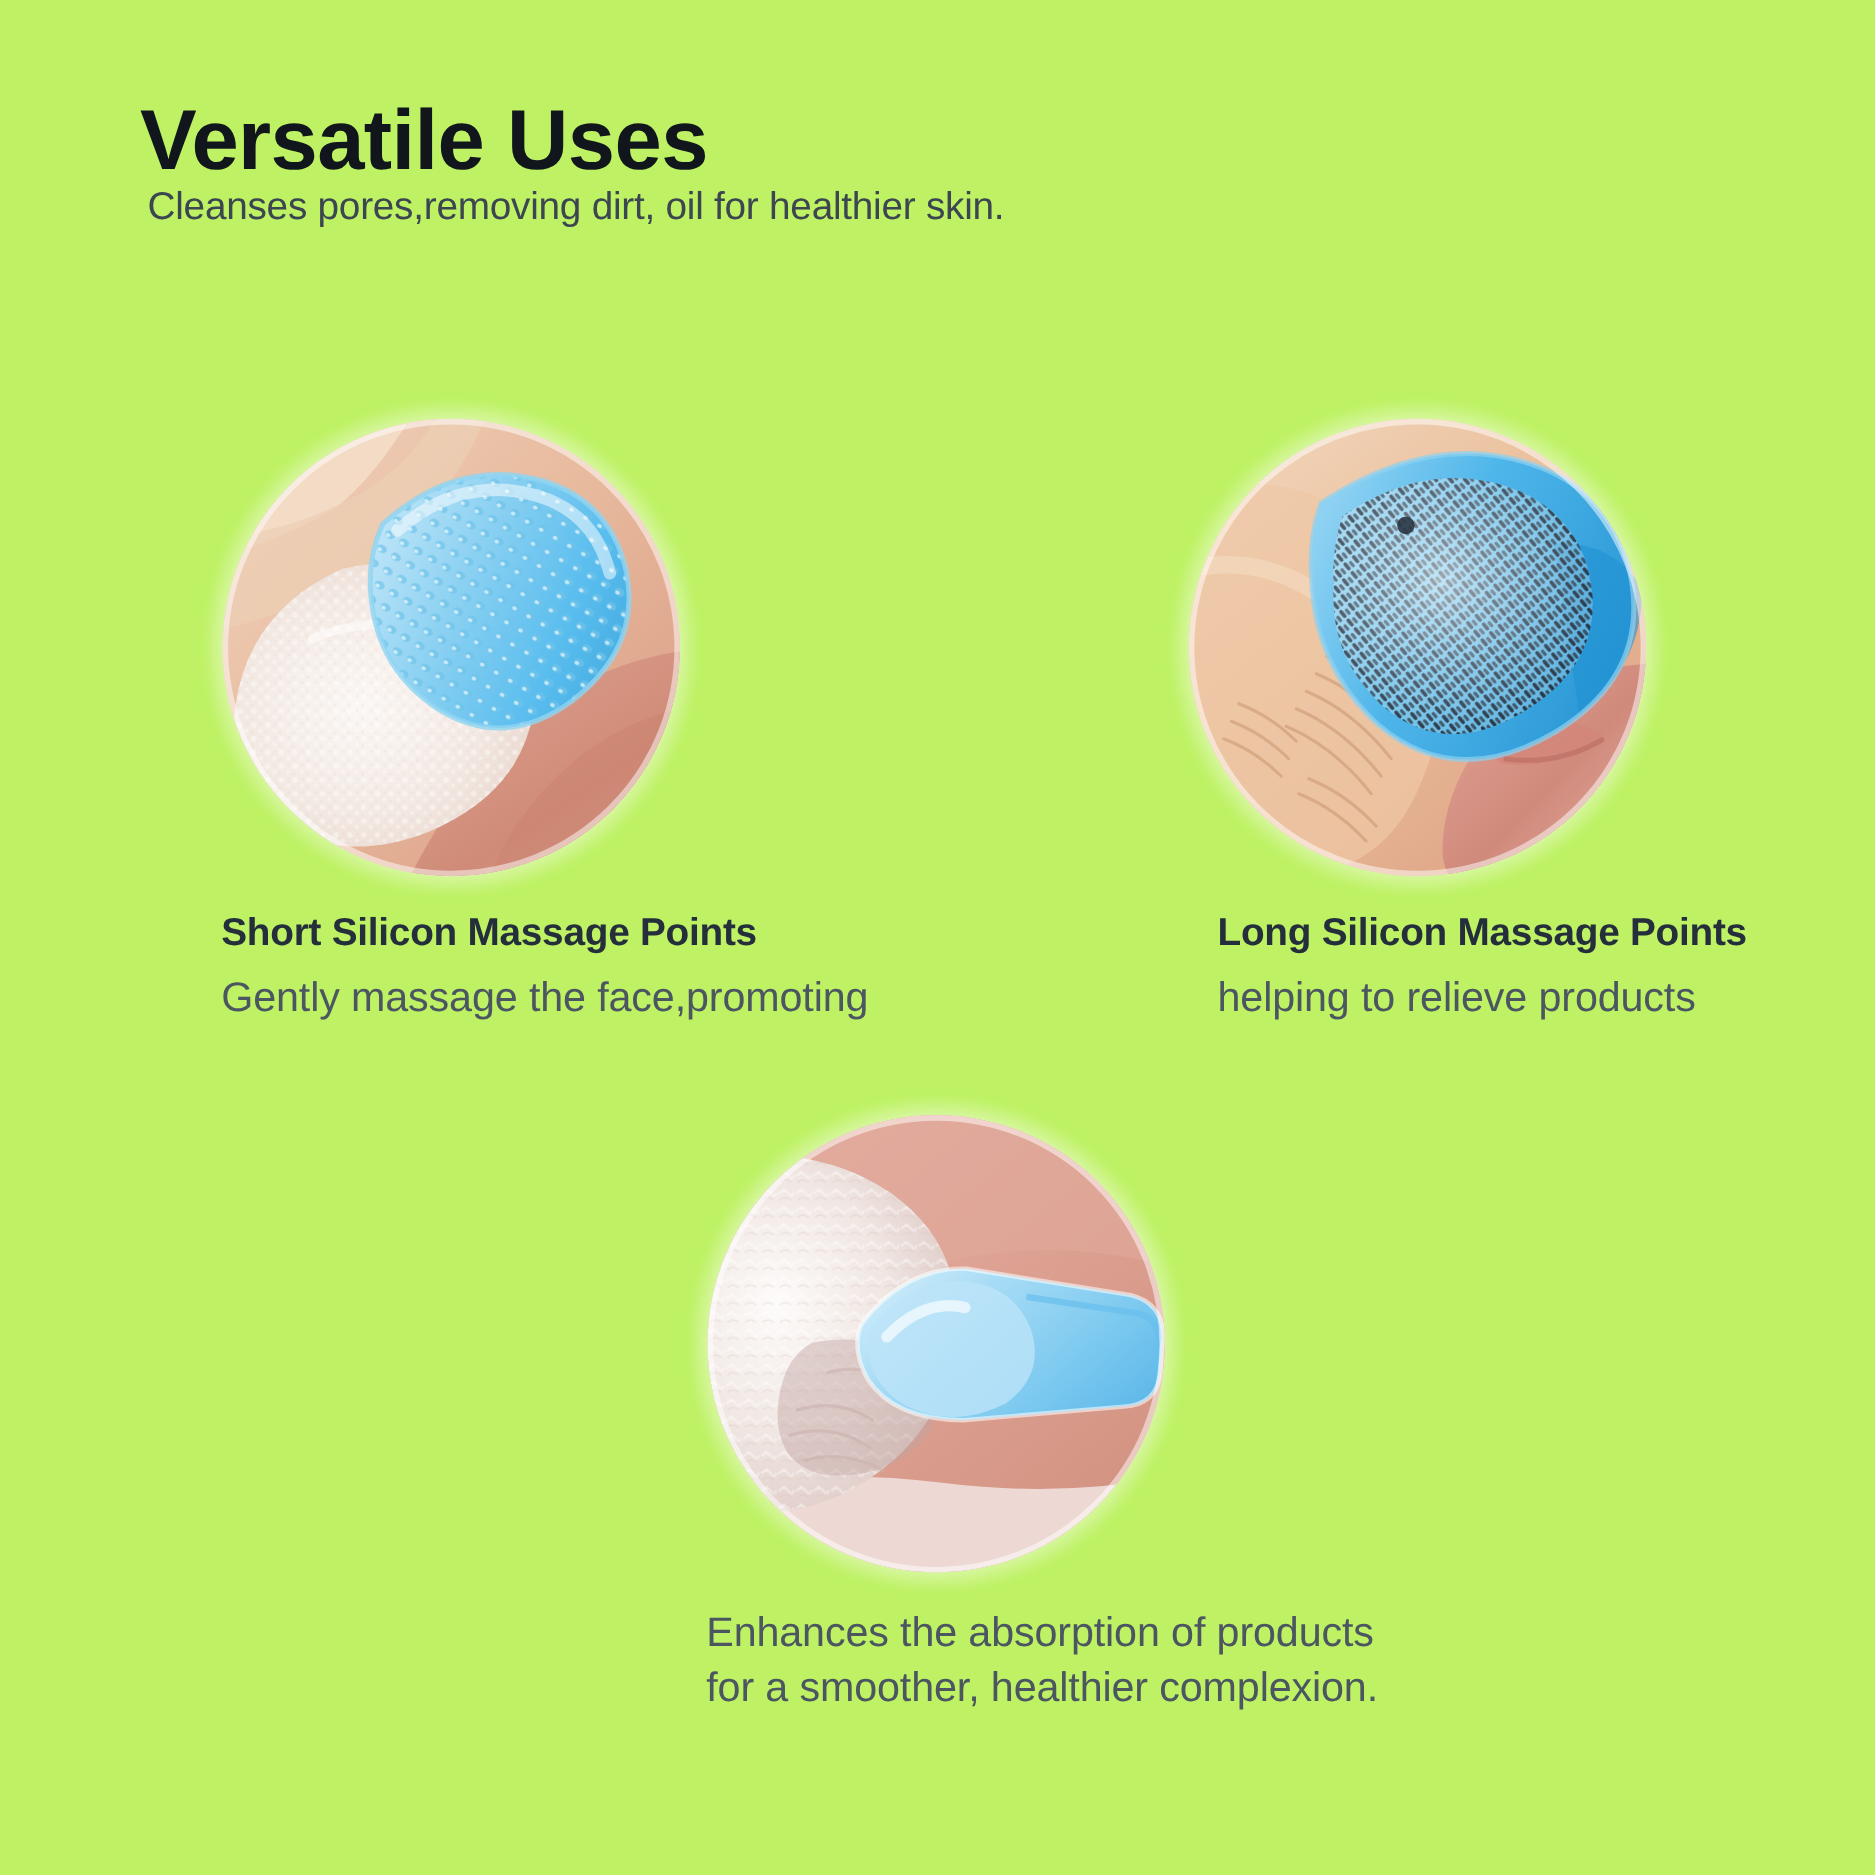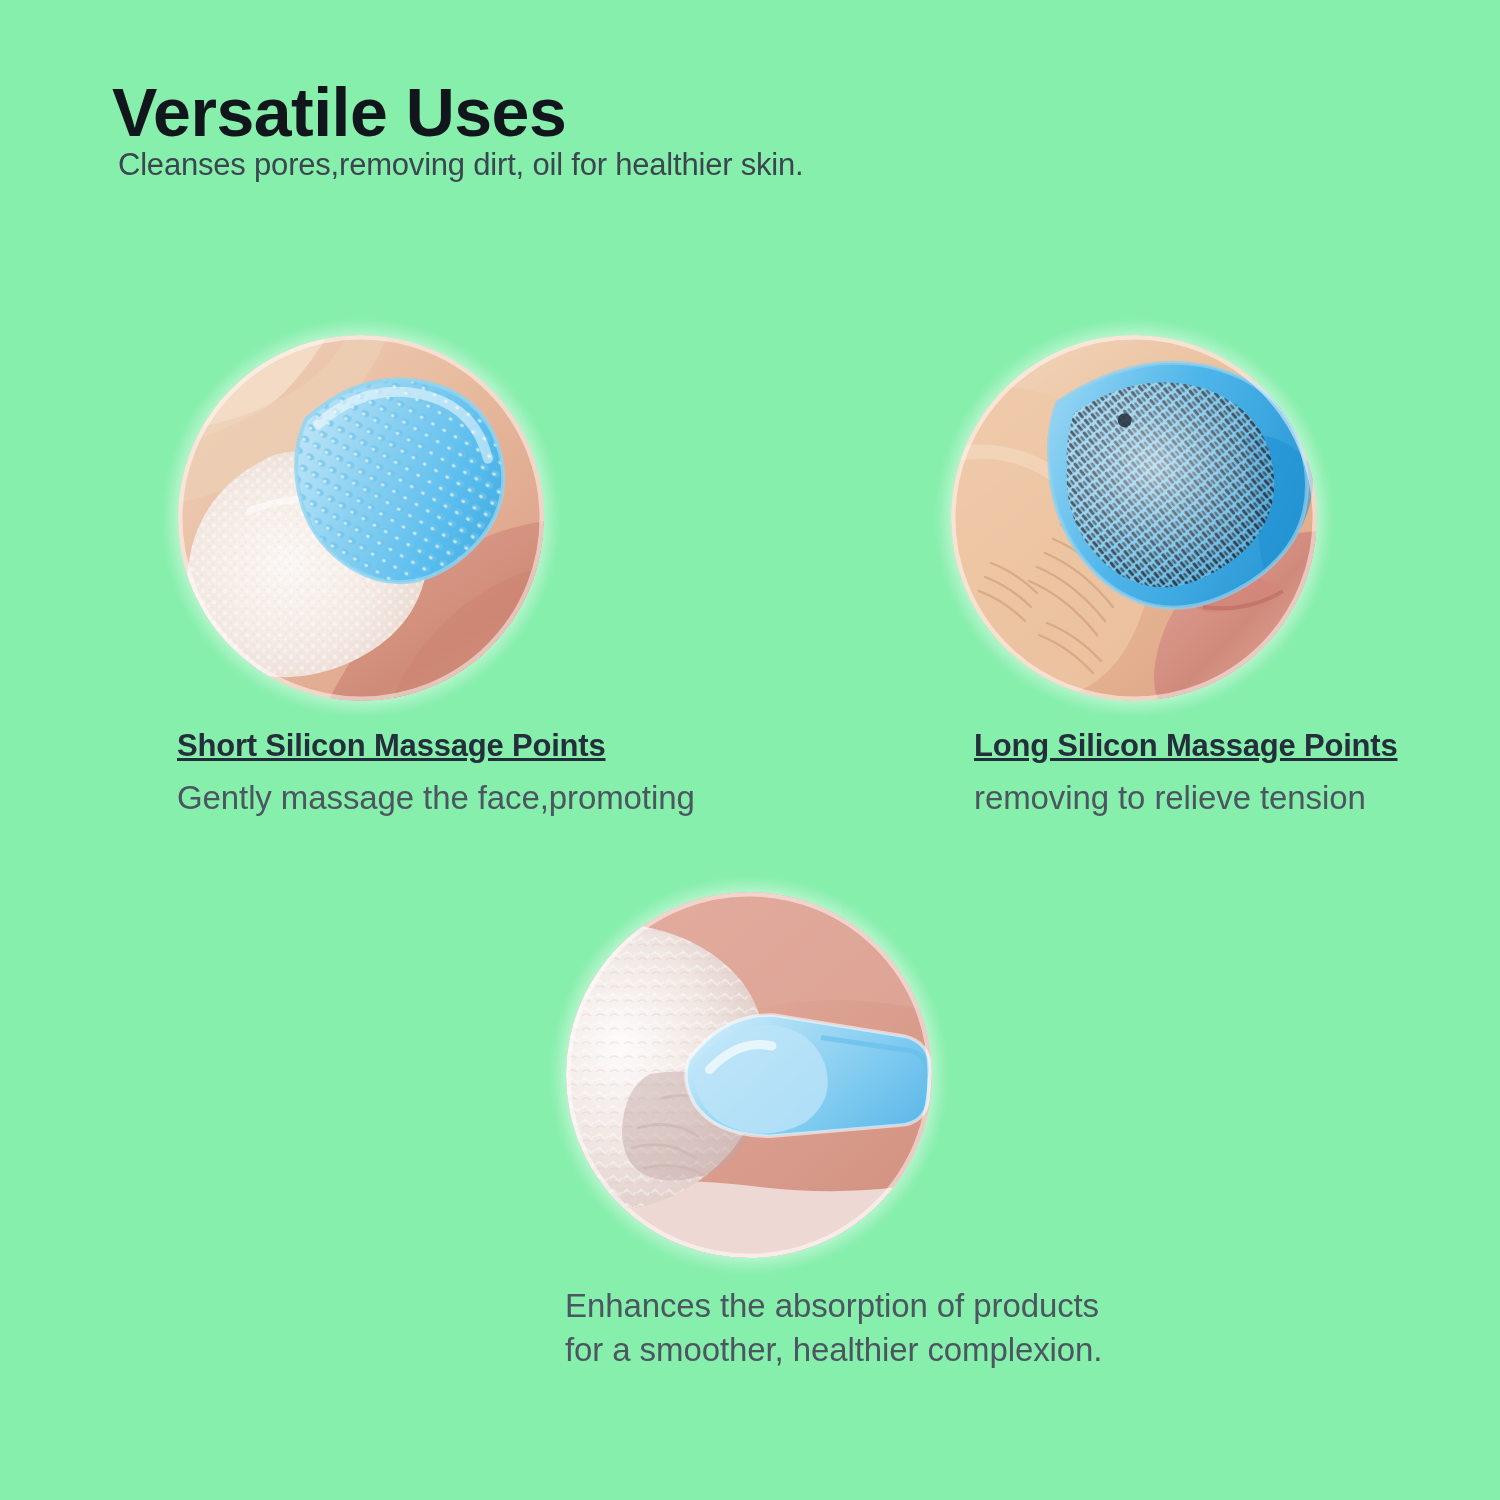--- a/index.html
+++ b/index.html
@@ -7,21 +7,21 @@
   html, body {
     width:1500px; height:1500px;
     background:#e9f4fa;
     font-family:"Liberation Sans", sans-serif;
     overflow:hidden;
   }
 
   .page {
     position:relative;
     width:1500px; height:1500px;
-    background:#86efac;
+    background:#bef264;
   }
 
   
   .header { position:absolute; left:112px; top:78px; width:1200px; }
 
   .page-title {
     font-size:68px;
     font-weight:700;
     letter-spacing:-0.5px;
     color:#10161c;
@@ -76,21 +76,20 @@
   
   .caption { text-align:center; margin-top:26px; }
 
   .caption-title {
     font-size:31px;
     font-weight:700;
     color:#242f3b;
     letter-spacing:-0.2px;
     line-height:1.25;
     white-space:nowrap;
-    text-decoration:underline;
   }
 
   .caption-body {
     margin-top:10px;
     font-size:33px;
     font-weight:400;
     color:#4b5661;
     line-height:1.34;
     letter-spacing:-0.1px;
   }
@@ -272,21 +271,21 @@
             </g>
             <circle cx="183" cy="183" r="183" fill="none" stroke="#ffffff" stroke-width="9" opacity="0.5"></circle>
           </g>
         </svg>
       </div>
     </div>
 
     <div class="caption">
       <div class="caption-title">Long Silicon Massage Points</div>
       <div class="caption-body">
-        <span class="ln">removing to relieve tension</span>
+        <span class="ln">helping to relieve products</span>
       </div>
     </div>
   </div>
 
   <div class="feature" id="feature-scraper">
 
     <div class="photo-wrap">
       <div class="photo">
         <svg viewBox="0 0 366 366" preserveAspectRatio="xMidYMid slice">
           <defs>

